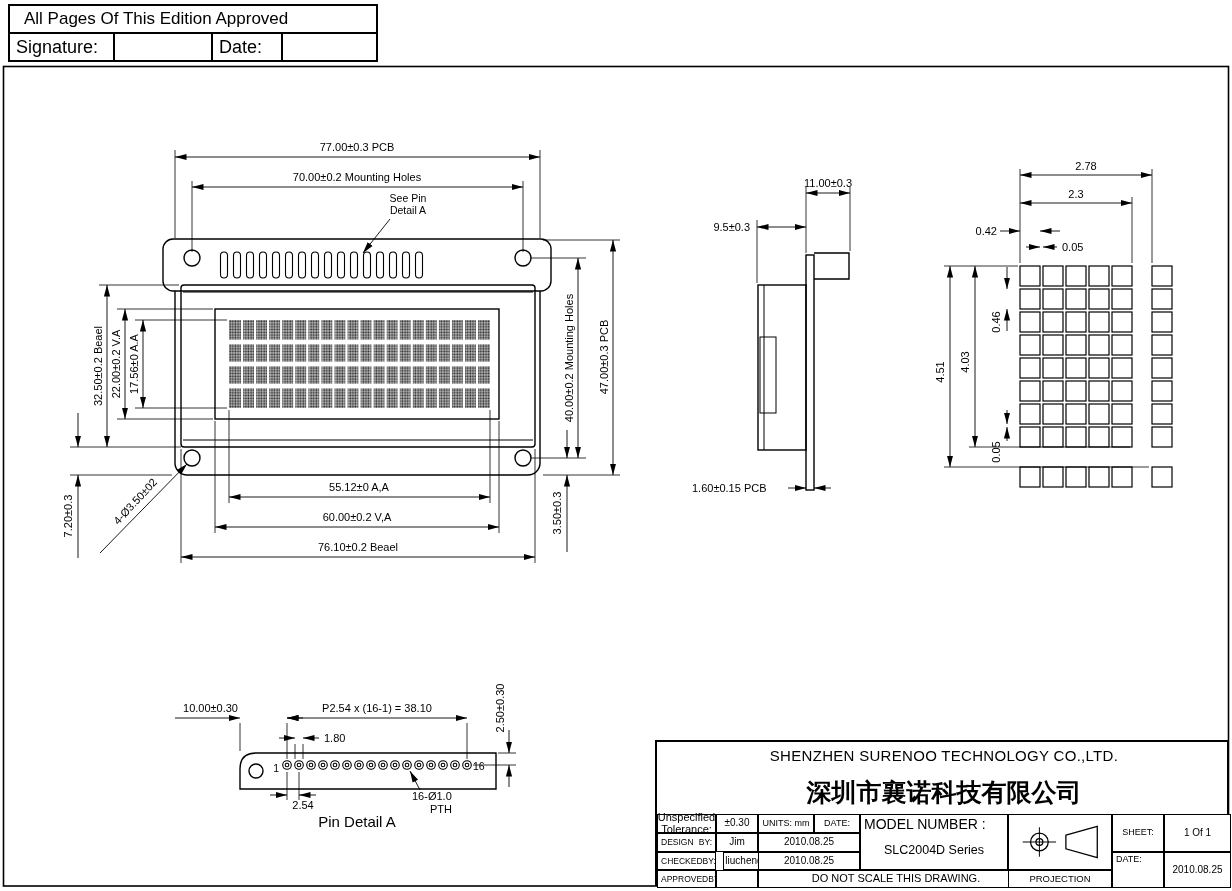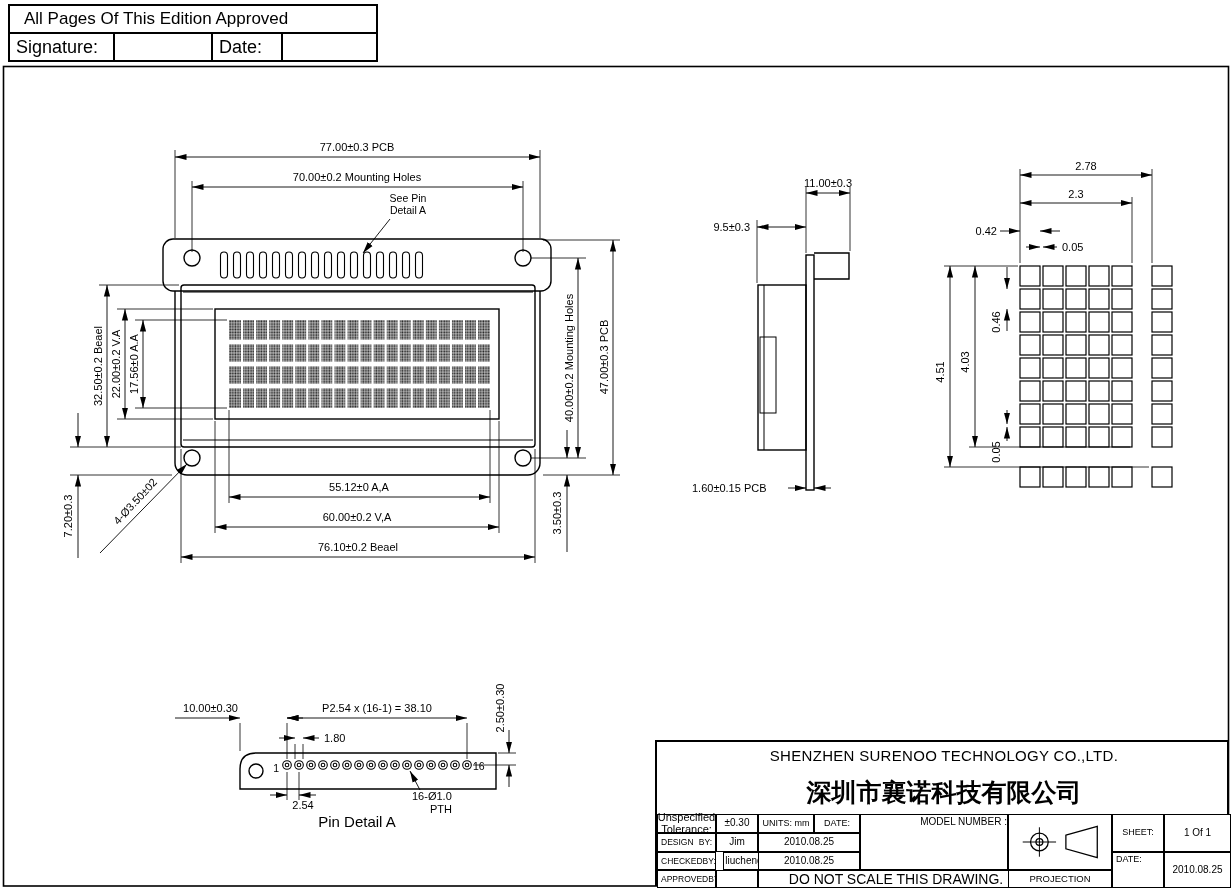--- a/index.html
+++ b/index.html
@@ -26,21 +26,21 @@
   .ap-sig{width:105px}.ap-b1{width:98px}.ap-date{width:70px}.ap-b2{flex:1;border-right:none}
   
   .tb{position:absolute;left:655px;top:740px;width:574px;height:146px;border:2px solid #000;z-index:2;background:#fff}
   .tb-company{position:absolute;left:0;top:0;width:574px;height:72px;display:flex;flex-direction:column;align-items:center;justify-content:center}
   .tb-en{font-size:15px;letter-spacing:.3px}
   .tb-cn{font-size:25px;font-weight:bold;font-family:"Liberation Sans",sans-serif,serif;margin-top:12px}
   .cell{position:absolute;border:1px solid #000;display:flex;align-items:center;justify-content:center;font-size:10px;line-height:1.05;text-align:center;background:#fff}
   .cell.tiny{font-size:11px}
   .byrow{justify-content:space-between;padding:0 3px;font-size:8.5px}
   .model-cell{flex-direction:column;align-items:stretch;justify-content:flex-start}
-  .model-label{font-size:10px;text-align:right;padding:2px 0 0 3px}
+  .model-label{font-size:14px;text-align:left;padding:2px 0 0 3px}
   .model-value{flex:1;display:flex;align-items:center;justify-content:center;font-size:12.5px}
   .datecell{align-items:flex-start;justify-content:flex-start;padding:2px 0 0 3px;text-align:left}
 </style>
 </head>
 <body>
 
 <div class="approval">
   <div class="approval-title">All Pages Of This Edition Approved</div>
   <div class="approval-row">
     <div class="ap-cell ap-sig">Signature:</div>
@@ -354,20 +354,21 @@
     <div class="tb-cn">深圳市襄诺科技有限公司</div>
   </div>
 
   <div class="cell tiny" style="left:0;top:72px;width:59px;height:19px">Unspecified Tolerance:</div>
   <div class="cell" style="left:59px;top:72px;width:42px;height:19px">±0.30</div>
   <div class="cell" style="left:101px;top:72px;width:56px;height:19px;font-size:9px">UNITS: mm</div>
   <div class="cell" style="left:157px;top:72px;width:46px;height:19px;font-size:9px">DATE:</div>
 
   <div class="cell model-cell" style="left:203px;top:72px;width:148px;height:56px">
     <div class="model-label">MODEL NUMBER :</div>
+    <div class="model-value">SLC2004D Series</div>
   </div>
 
   <div class="cell" style="left:351px;top:72px;width:104px;height:56px">
     <svg width="104" height="56" viewBox="0 0 104 56">
       <line x1="14" y1="28" x2="48" y2="28" stroke="#000" stroke-width="1"></line>
       <line x1="31" y1="13" x2="31" y2="43" stroke="#000" stroke-width="1"></line>
       <circle cx="31" cy="28" r="9" fill="none" stroke="#000" stroke-width="1.3"></circle>
       <circle cx="31" cy="28" r="3.5" fill="none" stroke="#000" stroke-width="1.3"></circle>
       <polygon points="58,21 90,12 90,44 58,35" fill="none" stroke="#000" stroke-width="1.3"></polygon>
     </svg>
@@ -388,18 +389,18 @@
       <span>BY:</span>
   </div>
   <div class="cell" style="left:66px;top:110px;width:42px;height:18px">liucheng</div>
   <div class="cell" style="left:101px;top:110px;width:102px;height:18px">2010.08.25</div>
 
   <div class="cell byrow" style="left:0;top:128px;width:59px;height:18px">
     <span>APPROVED</span>
       <span>BY:</span>
   </div>
   <div class="cell" style="left:59px;top:128px;width:42px;height:18px"></div>
-  <div class="cell" style="left:101px;top:128px;width:276px;height:18px;font-size:14px">DO NOT SCALE THIS DRAWING.</div>
+  <div class="cell" style="left:101px;top:128px;width:276px;height:18px;font-size:11px">DO NOT SCALE THIS DRAWING.</div>
   <div class="cell" style="left:351px;top:128px;width:104px;height:18px;font-size:9.5px">PROJECTION</div>
 
   <div class="cell datecell" style="left:455px;top:110px;width:52px;height:36px;font-size:9px">DATE:</div>
   <div class="cell" style="left:507px;top:110px;width:67px;height:36px">2010.08.25</div>
 </div>
 
 </body></html>

